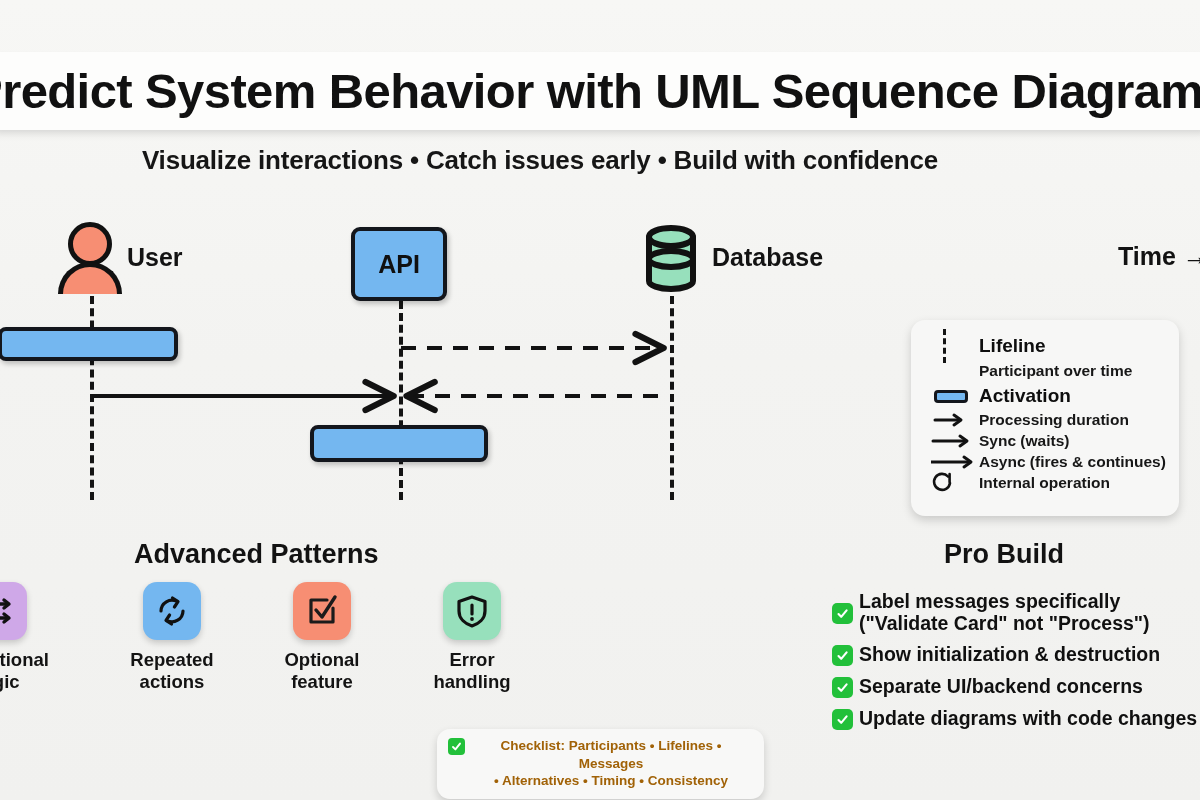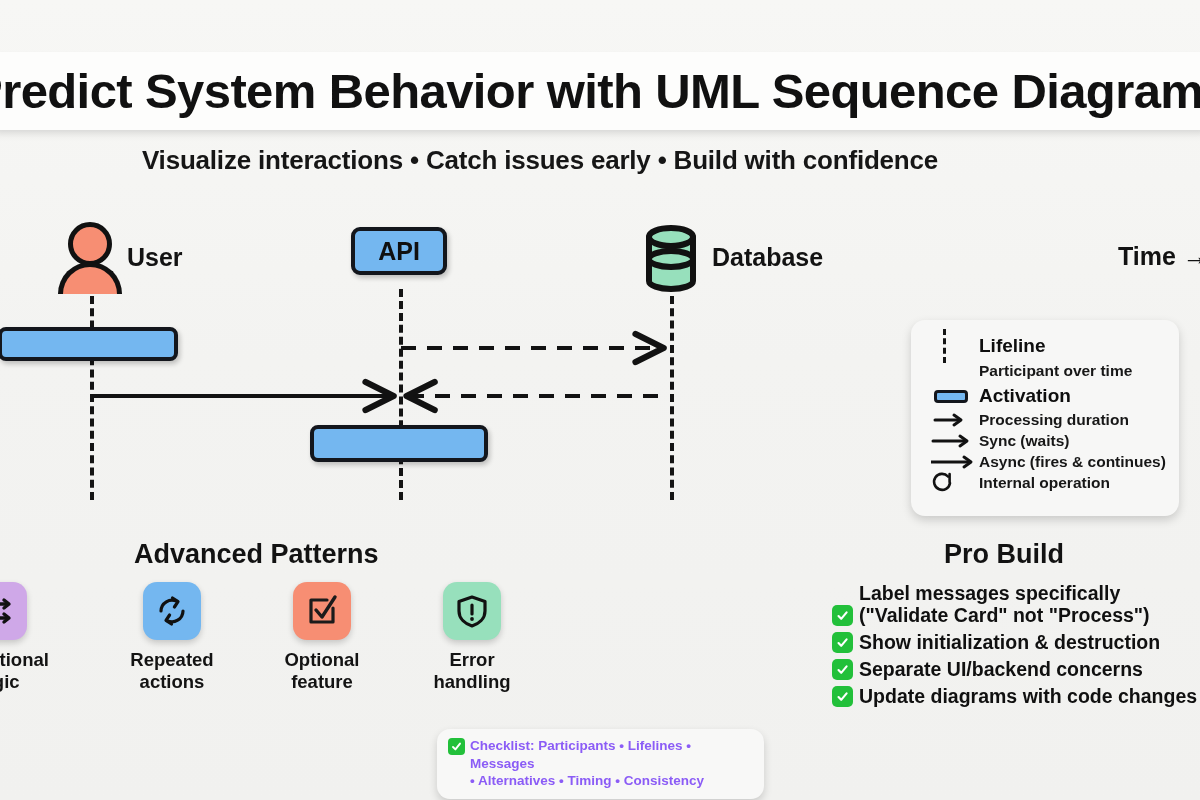--- a/index.html
+++ b/index.html
@@ -89,21 +89,21 @@
     background: #f78e73;
     border: 5px solid #111111;
     border-bottom: none;
     border-radius: 34px 34px 0 0;
   }
 
   
   .api-box {
     position: absolute;
     left: 351px; top: 227px;
-    width: 96px; height: 48px;
+    width: 96px; height: 74px;
     background: #74b7f0;
     border: 4px solid #13161c;
     border-radius: 9px;
     box-shadow: 2px 3px 5px rgba(0,0,0,0.22);
     display: flex;
     align-items: center;
     justify-content: center;
     font-size: 25px;
     font-weight: bold;
     color: #101010;
@@ -238,22 +238,23 @@
 
   
   .tips-list {
     position: absolute;
     left: 832px;
     top: 582px;
     width: 368px;
   }
   .tip-row {
     display: flex;
-    align-items: flex-end;
+    align-items: center;
     margin-bottom: 3px;
+    margin-top: 8px;
   }
   .check-badge {
     width: 21px; min-width: 21px; height: 21px;
     border-radius: 5px;
     background: #22c03a;
     margin-right: 6px;
     margin-top: 3px;
     display: flex;
     align-items: center;
     justify-content: center;
@@ -276,21 +277,22 @@
     border-radius: 13px;
     box-shadow: 0 4px 9px rgba(0,0,0,0.16);
     padding: 8px 12px 9px 11px;
     display: flex;
     align-items: flex-start;
   }
   .checklist-text {
     font-size: 13.5px;
     font-weight: bold;
     line-height: 1.3;
-    color: #8b5cf6;
+    color: #a16207;
+    text-align: center;
     flex: 1;
   }
   .checklist-pill .check-badge {
     width: 17px; min-width: 17px; height: 17px;
     border-radius: 4px;
     margin-top: 1px;
     margin-right: 5px;
   }
 </style>
 </head>

